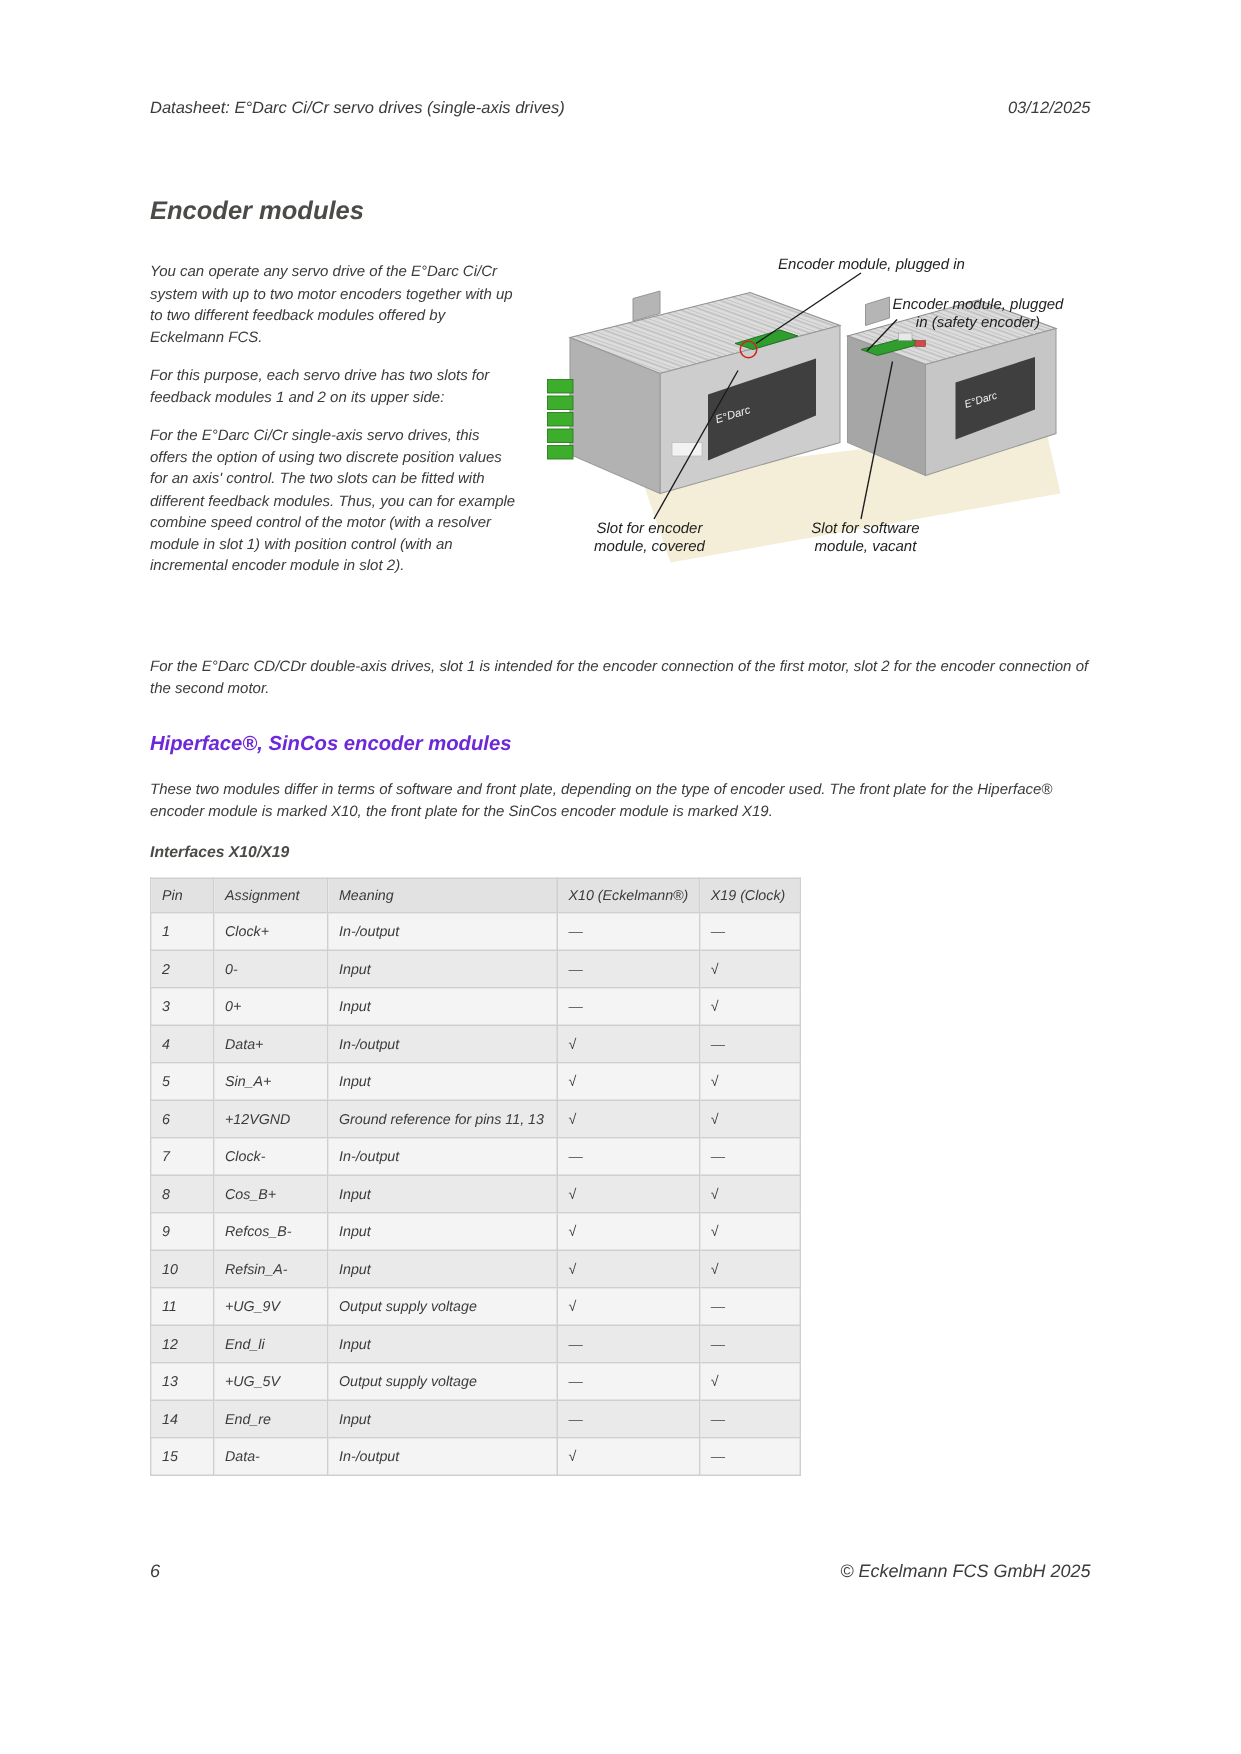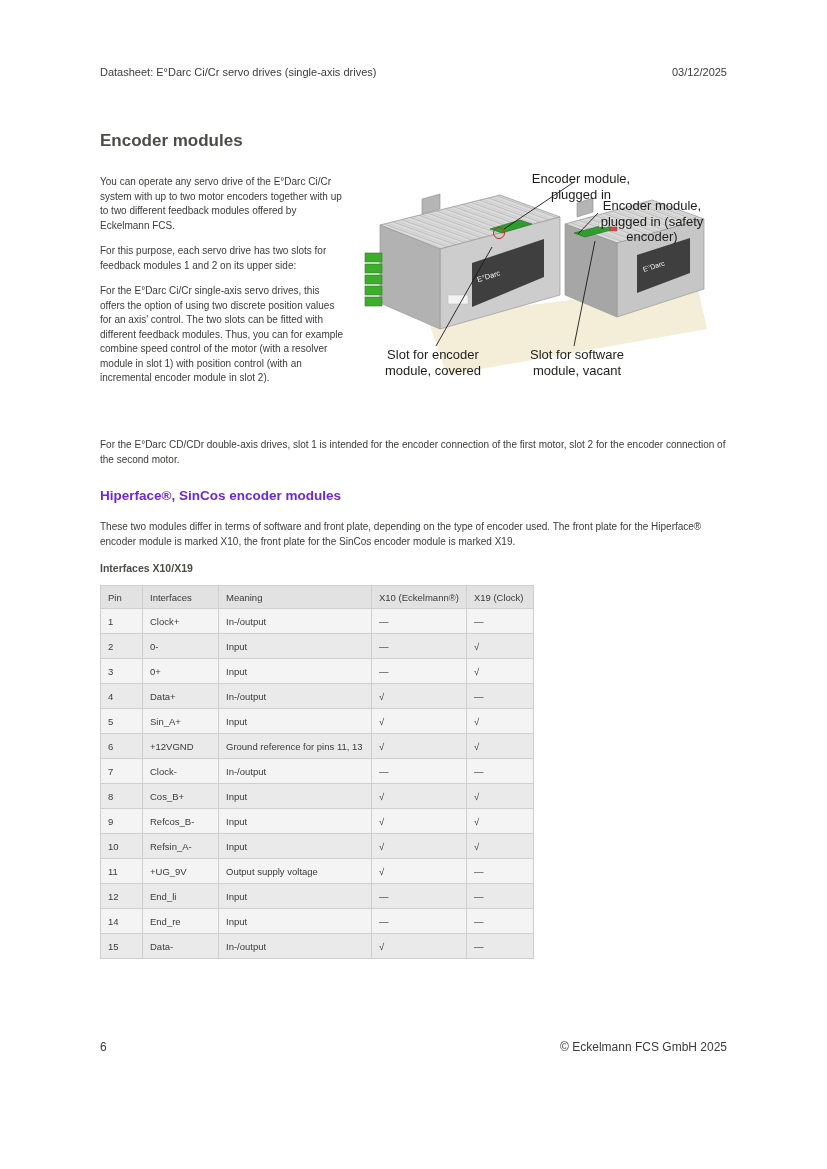--- a/index.html
+++ b/index.html
@@ -1,29 +1,29 @@
 <!DOCTYPE html>
 <html><head>
 <meta charset="utf-8">
 <style>
   * { margin:0; padding:0; box-sizing:border-box; }
   body { background:#ffffff; font-family:"Liberation Sans", sans-serif; }
-  .page { position:relative; width:827px; height:1169px; background:#ffffff; color:#3b3b3a; overflow:hidden; }
+  .page { position:relative; width:827px; height:1169px; background:#ffffff; color:#3b3b3a; overflow:hidden;font-style:italic; }
 
   .hdr-title { position:absolute; left:100px; top:66px; font-size:11px; color:#3b3b3a; }
   .hdr-date  { position:absolute; right:100px; top:66px; font-size:11px; color:#3b3b3a; }
 
   .h1 { position:absolute; left:100px; top:131px; font-size:17px; font-weight:bold; color:#4b4b48; }
 
   .col-text { position:absolute; left:100px; top:175px; width:246px; font-size:10px; line-height:1.45; color:#3b3b3a; }
   .col-text p { margin-bottom:11px; }
 
   .figure { position:absolute; left:352px; top:167px; width:365px; height:218px; background:#ffffff; }
   .figure svg { position:absolute; left:0; top:0; }
-  .fig-label { position:absolute; font-size:13px; line-height:1.2; text-align:center; color:#1d1d1b; }
+  .fig-label { position:absolute; font-size:10px; line-height:1.2; text-align:center; color:#1d1d1b; }
   .lbl-plugged { left:158px; top:4px;   width:142px; }
   .lbl-safety  { left:238px; top:31px;  width:124px; }
   .lbl-covered { left:28px;  top:180px; width:106px; }
   .lbl-vacant  { left:172px; top:180px; width:106px; }
 
   .wide-para  { position:absolute; left:100px; top:438px; width:628px; font-size:10px; line-height:1.45; color:#3b3b3a; }
   .h2         { position:absolute; left:100px; top:488px; font-size:13.5px; font-weight:bold; color:#6d28d9; }
   .sec2-para  { position:absolute; left:100px; top:519px; width:628px; font-size:10px; line-height:1.5; color:#3b3b3a; }
   .tbl-title  { position:absolute; left:100px; top:562px; font-size:10.5px; font-weight:bold; color:#4b4b48; }
 
@@ -120,21 +120,21 @@
     <colgroup>
       <col style="width:42px">
       <col style="width:76px">
       <col style="width:153px">
       <col style="width:88px">
       <col style="width:67px">
     </colgroup>
     <thead>
       <tr>
         <th>Pin</th>
-        <th>Interfaces</th>
+        <th>Assignment</th>
         <th>Meaning</th>
         <th>X10 (Eckelmann®)</th>
         <th>X19 (Clock)</th>
       </tr>
     </thead>
     <tbody>
         <tr>
           <td>1</td>
           <td>Clock+</td>
           <td>In-/output</td>
@@ -212,20 +212,27 @@
           <td>—</td>
         </tr>
         <tr>
           <td>12</td>
           <td>End_li</td>
           <td>Input</td>
           <td>—</td>
           <td>—</td>
         </tr>
         <tr>
+          <td>13</td>
+          <td>+UG_5V</td>
+          <td>Output supply voltage</td>
+          <td>—</td>
+          <td>√</td>
+        </tr>
+        <tr>
           <td>14</td>
           <td>End_re</td>
           <td>Input</td>
           <td>—</td>
           <td>—</td>
         </tr>
         <tr>
           <td>15</td>
           <td>Data-</td>
           <td>In-/output</td>

